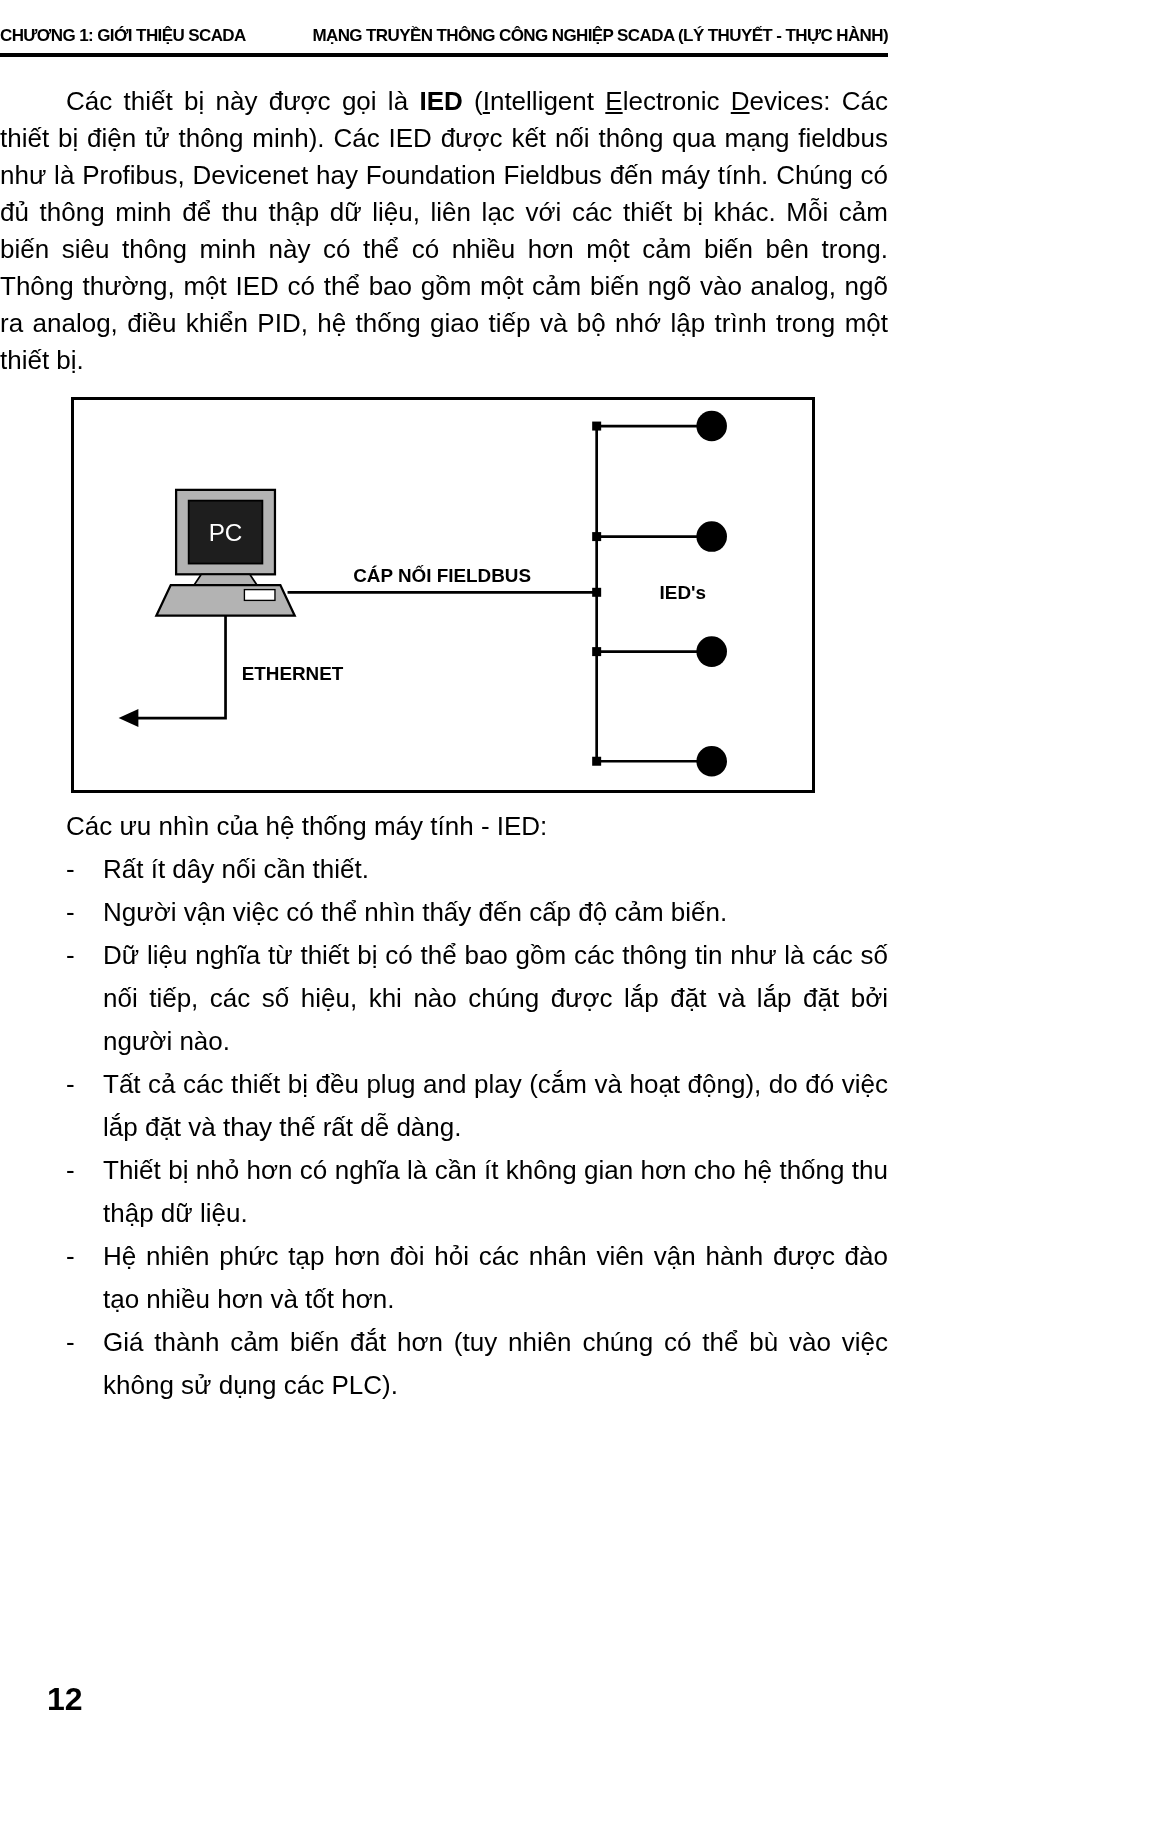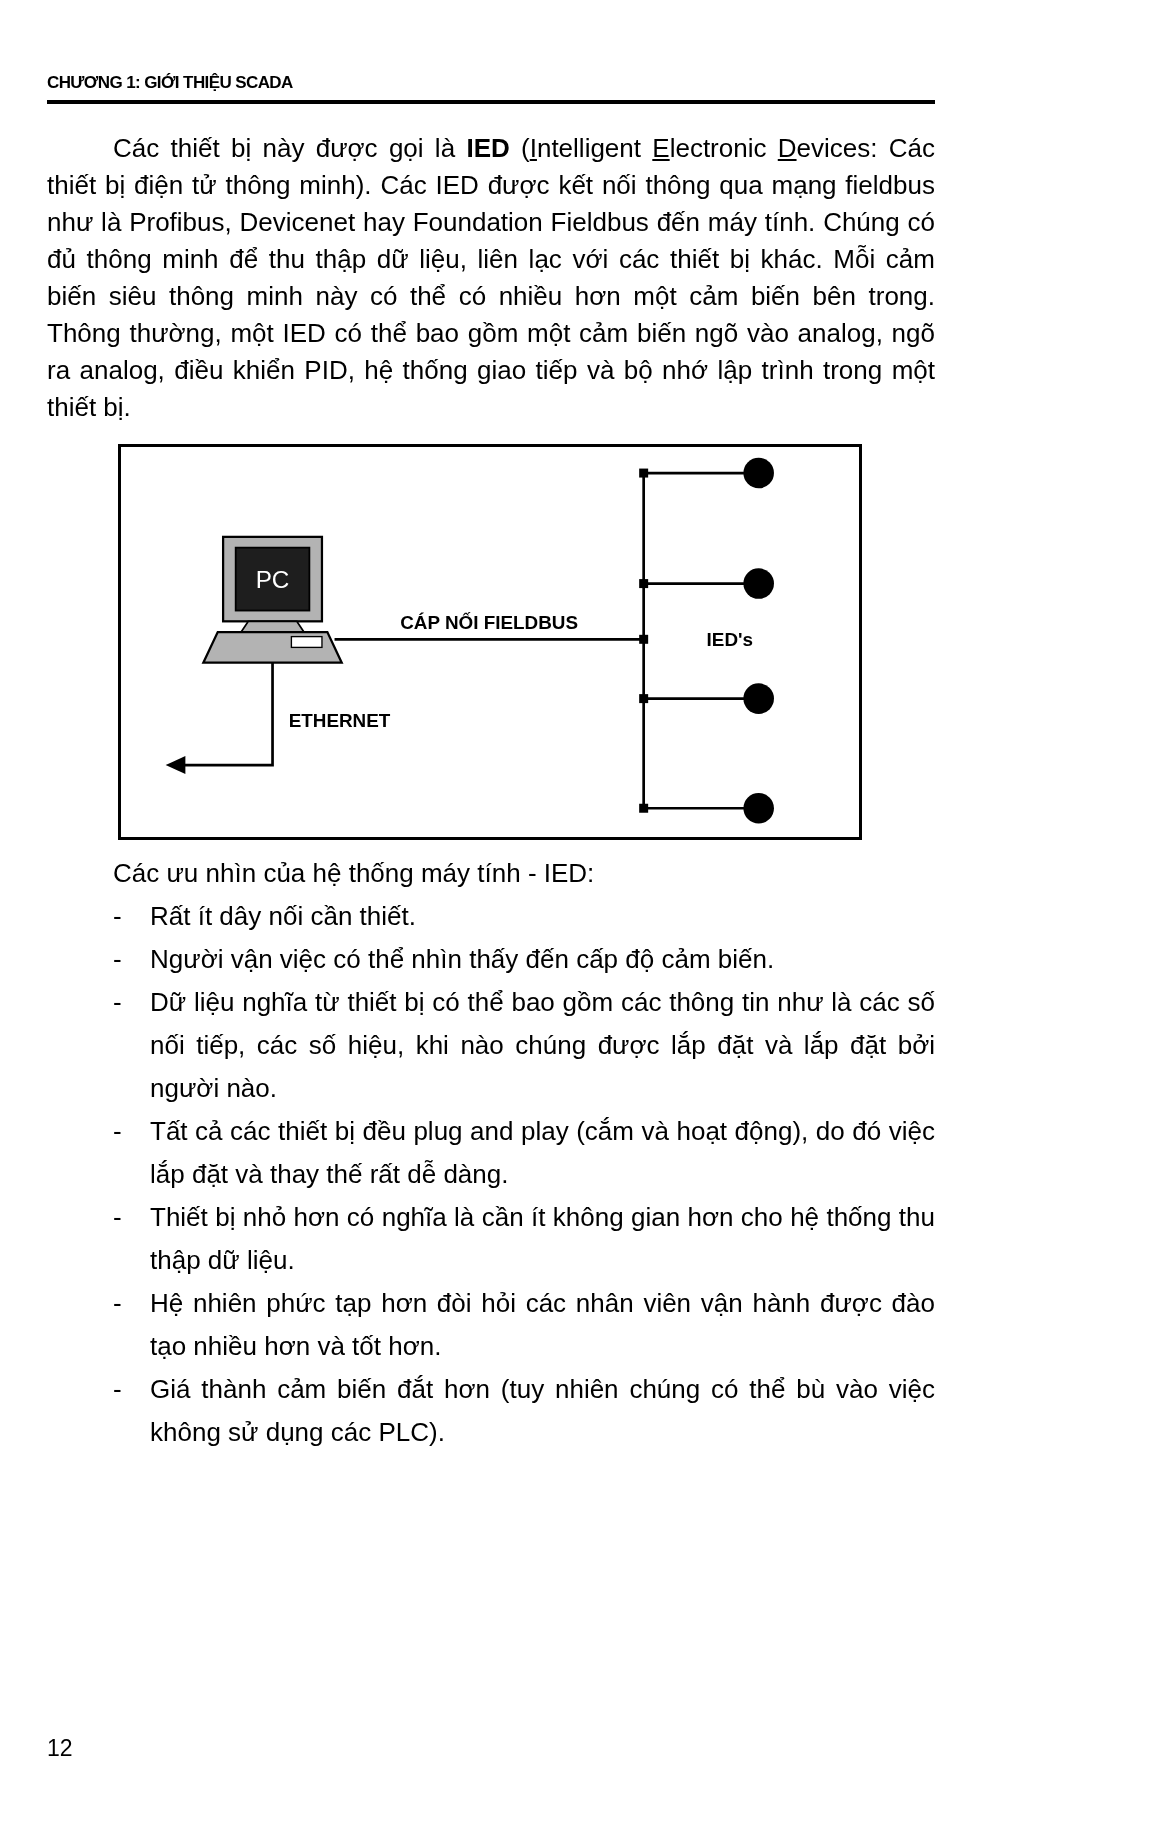--- a/index.html
+++ b/index.html
@@ -8,22 +8,21 @@
     position: relative;
     width: 1150px;
     height: 1828px;
     background: #ffffff;
     color: #000000;
     font-family: "Liberation Sans", sans-serif;
     overflow: hidden;
   }
   .content {
     width: 888px;
-    margin-left: 47px;
-    padding-top: 73px;
+    padding-top: 26px;
   }
   .header {
     display: flex;
     justify-content: space-between;
     align-items: baseline;
     font-weight: bold;
     font-size: 17px;
     letter-spacing: -0.6px;
     white-space: nowrap;
   }
@@ -58,23 +57,23 @@
     display: flex;
     margin-left: 66px;
     font-size: 26px;
     line-height: 43px;
   }
   .bullet .dash { width: 37px; flex: none; }
   .bullet .text { flex: 1; text-align: justify; }
   .page-number {
     position: absolute;
     left: 47px;
-    top: 1735px;
-    font-size: 23px;
-    font-weight: normal;
+    top: 1681px;
+    font-size: 32px;
+    font-weight: bold;
   }
   .diag-label {
     font-family: "Liberation Sans", sans-serif;
     font-weight: bold;
     font-size: 21px;
     fill: #000;
   }
   .pc-text {
     font-family: "Liberation Sans", sans-serif;
     font-size: 27px;
@@ -82,20 +81,21 @@
   }
 </style>
 </head>
 <body>
 
 <div class="page">
   <div class="content">
 
     <div class="header">
       <span>CHƯƠNG 1: GIỚI THIỆU SCADA</span>
+      <span>MẠNG TRUYỀN THÔNG CÔNG NGHIỆP SCADA (LÝ THUYẾT - THỰC HÀNH)</span>
     </div>
     <div class="header-rule"></div>
 
     <p class="intro"><span>Các thiết bị này được gọi là </span><span class="bold">IED</span><span> (</span><span class="ul">I</span><span>ntelligent </span><span class="ul">E</span><span>lectronic </span><span class="ul">D</span><span>evices: Các thiết bị điện tử thông minh). Các IED được kết nối thông qua mạng fieldbus như là Profibus, Devicenet hay Foundation Fieldbus đến máy tính. Chúng có đủ thông minh để thu thập dữ liệu, liên lạc với các thiết bị khác. Mỗi cảm biến siêu thông minh này có thể có nhiều hơn một cảm biến bên trong. Thông thường, một IED có thể bao gồm một cảm biến ngõ vào analog, ngõ ra analog, điều khiển PID, hệ thống giao tiếp và bộ nhớ lập trình trong một thiết bị.</span></p>
 
     <div class="diagram-box">
       <svg viewBox="0 0 738 434">
 
         <line x1="540" y1="29" x2="540" y2="402" stroke="#000" stroke-width="3"></line>
 

